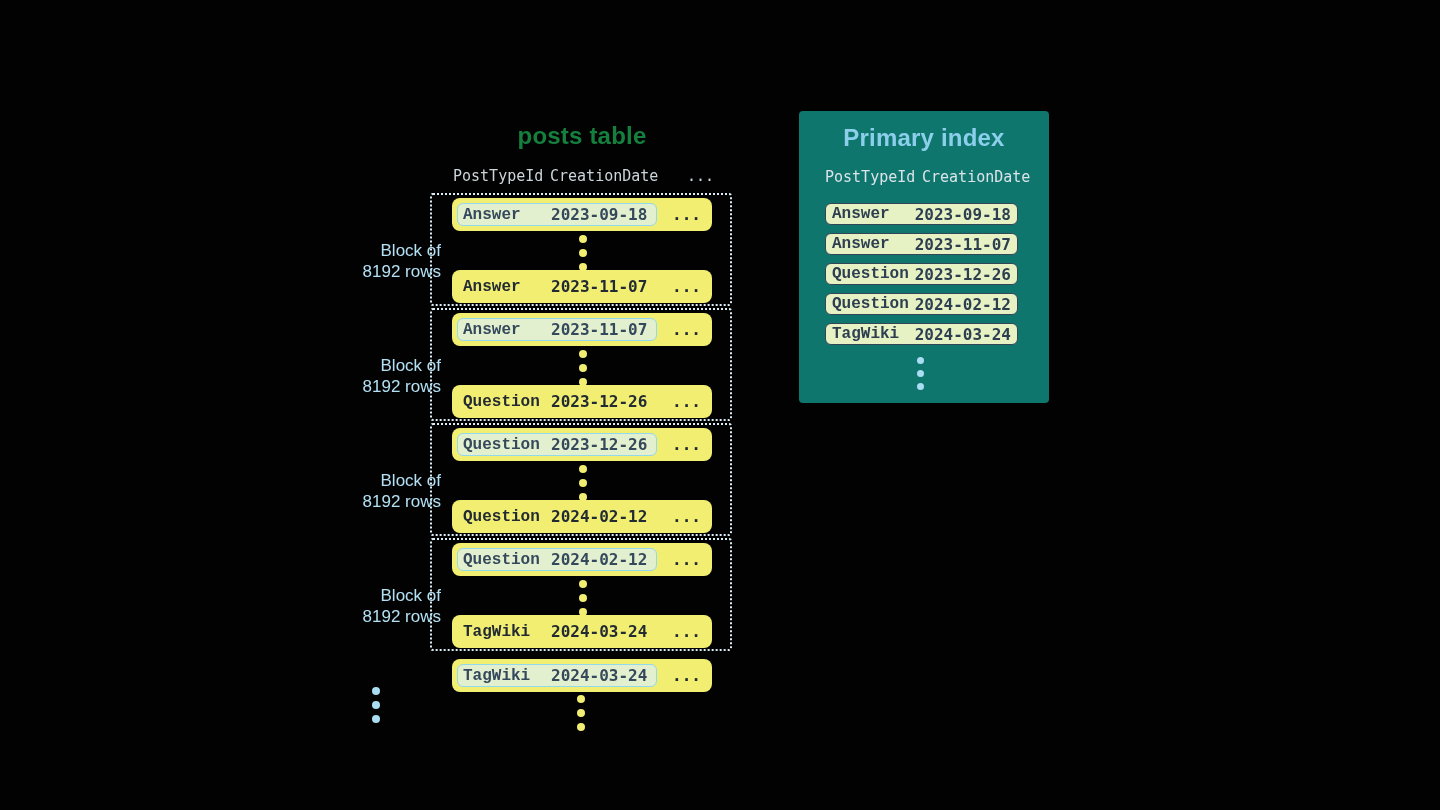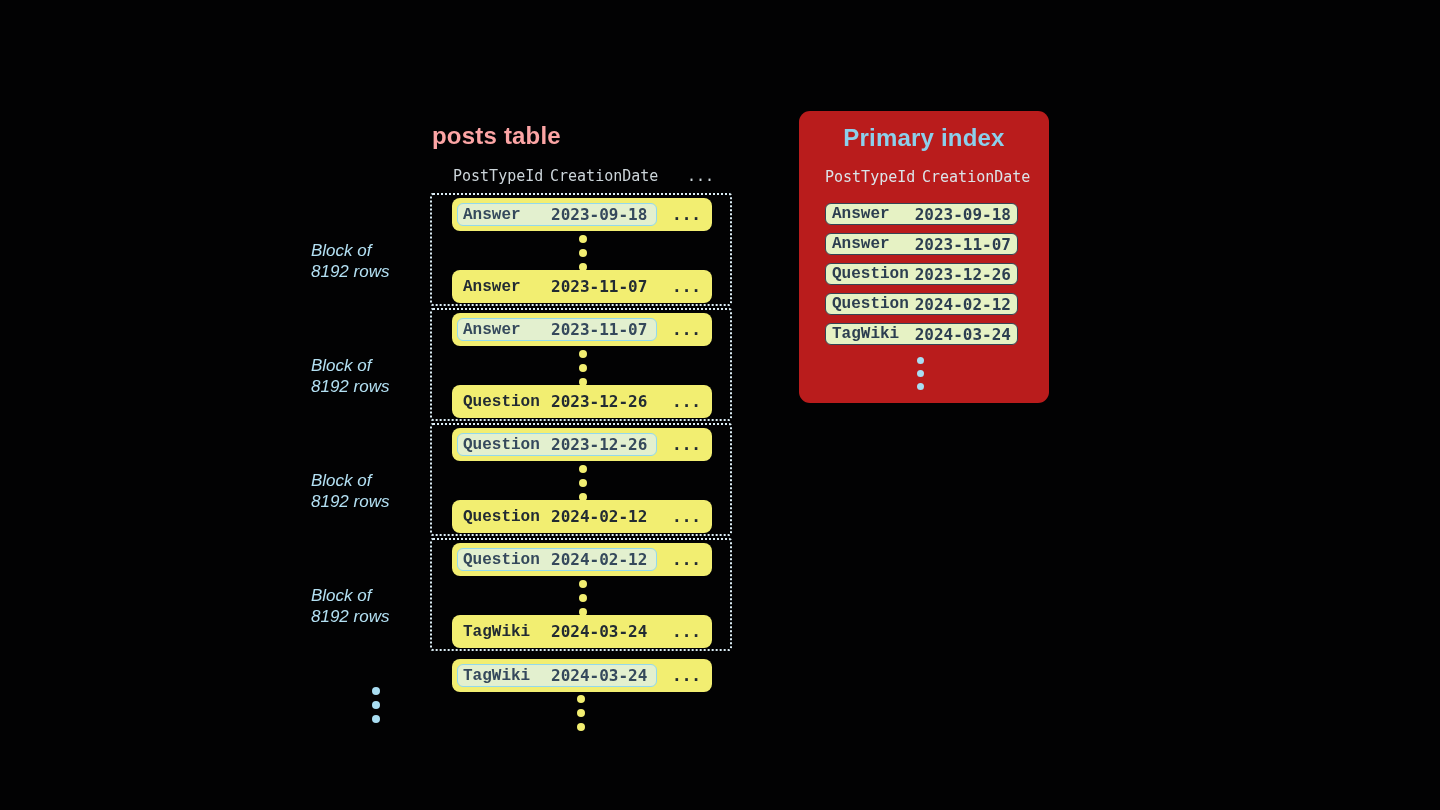--- a/index.html
+++ b/index.html
@@ -3,39 +3,39 @@
 <meta charset="utf-8">
 <style>
   html,body{margin:0;padding:0;background:#000;}
   .stage{
     position:relative;width:1440px;height:810px;background:#020203;overflow:hidden;
     font-family:"Liberation Sans",sans-serif;
   }
 
   
   .posts-title{
-    position:absolute;left:432px;top:122px;width:300px;
-    font-size:24px;font-weight:700;color:#fca5a5;letter-spacing:.2px;
+    position:absolute;left:432px;top:122px;width:300px;text-align:center;
+    font-size:24px;font-weight:700;color:#15803d;letter-spacing:.2px;
   }
 
   
   .col-headers{position:absolute;left:432px;top:167px;width:300px;height:20px;
     font-family:"DejaVu Sans Mono",monospace;font-size:15px;color:#ccd5da;}
   .col-headers .h1{position:absolute;left:21px;}
   .col-headers .h2{position:absolute;left:118px;}
   .col-headers .h3{position:absolute;left:255px;}
 
   
   .block{
     position:absolute;left:430px;width:302px;height:113px;box-sizing:border-box;
     border:2px dotted #dceef6;border-radius:3px;
   }
   .block-label{
-    position:absolute;left:311px;width:130px;text-align:left;
-    color:#b3e0f3;font-size:17px;line-height:21px;font-style:italic;
+    position:absolute;left:311px;width:130px;text-align:right;
+    color:#b3e0f3;font-size:17px;line-height:21px;
   }
 
   
   .yrow{
     position:absolute;width:260px;height:33px;background:#f2ee71;border-radius:8px;
     display:flex;align-items:center;
   }
   .valwrap{
     margin-left:5px;width:200px;height:23px;box-sizing:border-box;border-radius:6px;
     display:flex;align-items:center;padding:0 5px;border:1.5px solid transparent;
@@ -52,21 +52,21 @@
   
   .vdots{position:absolute;display:flex;flex-direction:column;}
   .dot{border-radius:50%;}
   .dot-y{width:8px;height:8px;background:#f2ee71;margin-bottom:6px;}
   .dot-b{width:8px;height:8px;background:#a9ddf2;margin-bottom:6px;}
   .dot-b2{width:7px;height:7px;background:#a9ddf2;margin-bottom:6px;}
 
   
   .panel{
     position:absolute;left:799px;top:111px;width:250px;height:292px;
-    background:#b91c1c;border-radius:11px;
+    background:#0f766e;border-radius:4px;
   }
   .panel-title{
     position:absolute;top:13px;left:0;width:100%;text-align:center;
     font-size:24px;font-weight:700;color:#8ccfeb;letter-spacing:.2px;
   }
   .panel-headers{position:absolute;top:57px;left:0;width:100%;height:20px;
     font-family:"DejaVu Sans Mono",monospace;font-size:15px;color:#dce4e9;}
   .panel-headers .h1{position:absolute;left:26px;}
   .panel-headers .h2{position:absolute;left:123px;}
   .prow{

